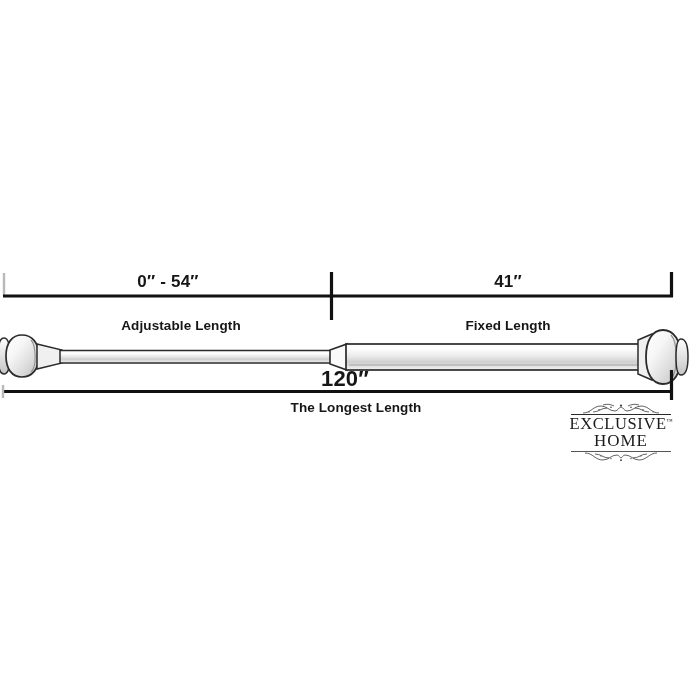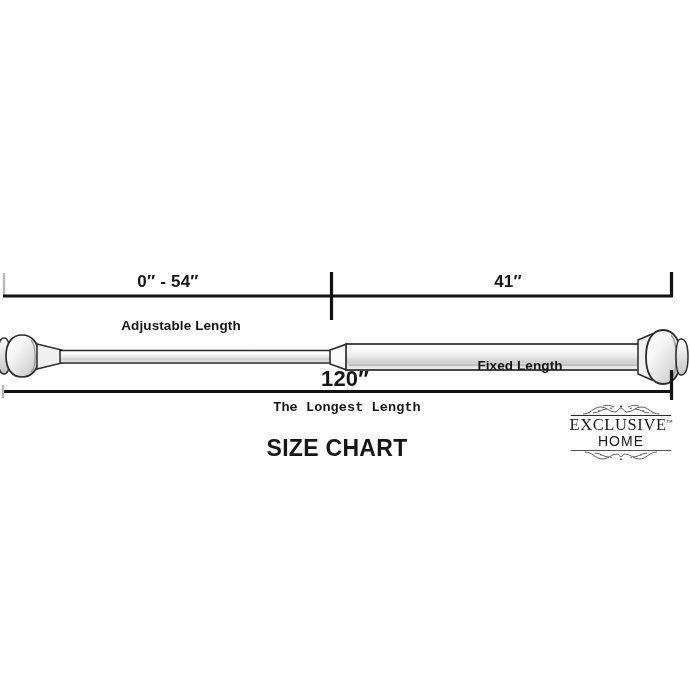--- a/index.html
+++ b/index.html
@@ -113,22 +113,22 @@
     line-height: 1.02;
     position: relative;
   }
   .brand-tm {
     font-family: "Liberation Serif", serif;
     font-size: 6px;
     vertical-align: super;
     letter-spacing: 0;
   }
   .brand-line2 {
-    font-family: Liberation Sans, sans-serif;
-    font-size: 14px;
+    font-family: Liberation Serif, serif;
+    font-size: 17px;
     letter-spacing: 1px;
     color: #1b1b1b;
     line-height: 1.05;
   }
 </style>
 </head>
 <body>
 
 <div id="size-chart-root">
 
@@ -218,27 +218,26 @@
   </svg>
 
   <div class="text-layer">
 
     <div class="lbl lbl-dim ctr" style="left:168px; top:273px;">0″ - 54″</div>
 
     <div class="lbl lbl-dim ctr" style="left:508px; top:273px;">41″</div>
 
     <div class="lbl lbl-name ctr" style="left:164px; top:319px;margin-left:17px;">Adjustable Length</div>
 
-    <div class="lbl lbl-name ctr" style="left:520px; top:319px;margin-top:40px;">Fixed Length</div>
+    <div class="lbl lbl-name ctr" style="left:508px; top:319px;">Fixed Length</div>
 
     <div class="lbl lbl-total ctr" style="left:345px; top:368px;">120″</div>
 
-    <div class="lbl lbl-longest ctr" style="left:347px; top:401px;font-family:Liberation Mono, monospace;">The Longest Length</div>
-
-    <div class="lbl lbl-title ctr" style="left:337px; top:437px;">SIZE CHART</div>
+    <div class="lbl lbl-longest ctr" style="left:356px; top:401px;">The Longest Length</div>
+
 
     <div class="brand-logo">
 
       <div class="brand-orn">
         <svg width="96" height="11" viewBox="0 0 96 11" xmlns="http://www.w3.org/2000/svg">
           <g fill="none" stroke="#3b3b3b" stroke-width="0.8">
             <path d="M10 10 C 18 10 20 3 28 3 C 34 3 36 8 42 8"></path>
             <path d="M86 10 C 78 10 76 3 68 3 C 62 3 60 8 54 8"></path>
             <path d="M42 8 C 45 8 46 4 48 4 C 50 4 51 8 54 8"></path>
             <path d="M20 9 C 26 9 28 5 34 5"></path>

